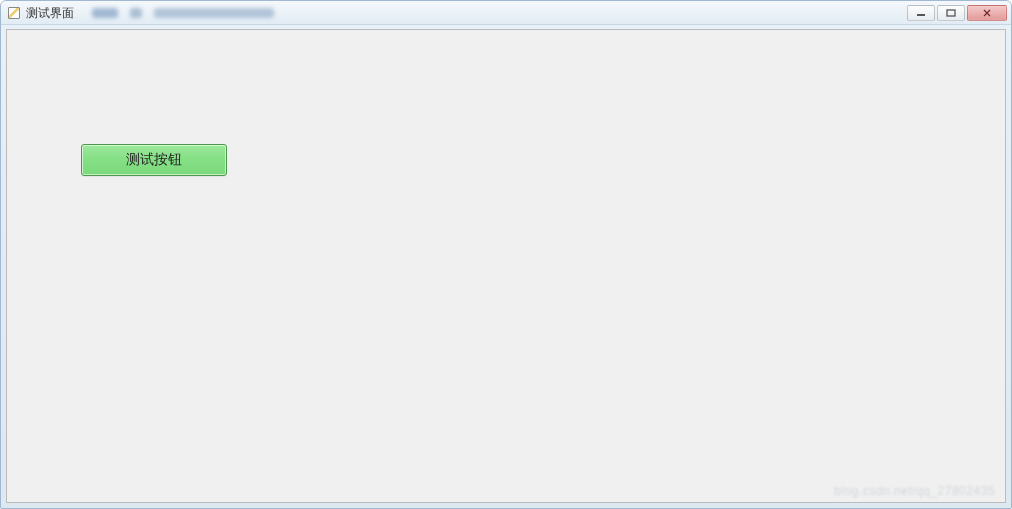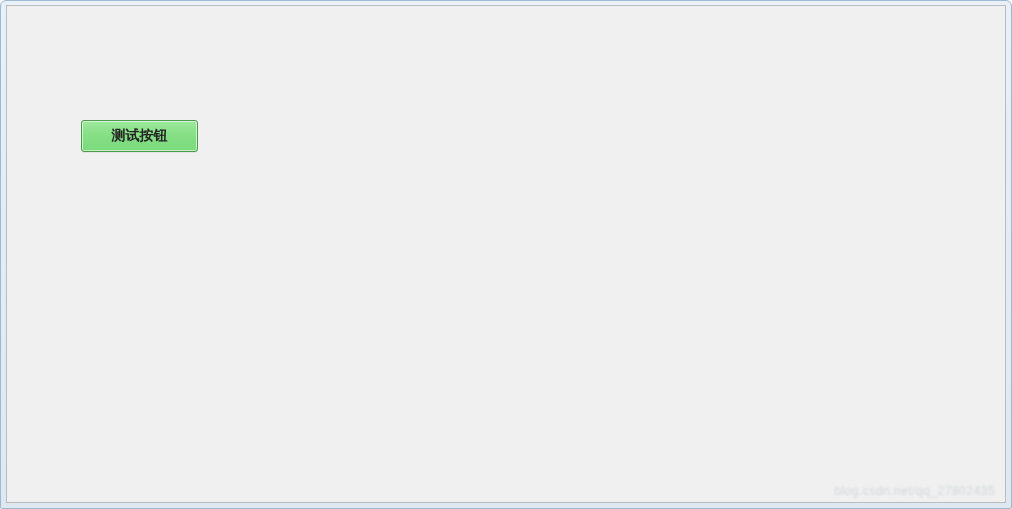--- a/index.html
+++ b/index.html
@@ -104,52 +104,80 @@
       flex: 1;
       margin: 4px 5px 5px 5px;
       background: #f0f0f0;
       border: 1px solid #bcbcbc;
       position: relative;
     }
     .test-button {
       position: absolute;
       left: 74px;
       top: 114px;
-      width: 117px;
+      width: 146px;
       height: 32px;
       background: linear-gradient(to bottom, #9de89d 0%, #86e086 45%, #7bd97b 100%);
       border: 1px solid #4a9a4a;
       border-radius: 3px;
       box-shadow:
         inset 0 0 0 1px rgba(255,255,255,0.6),
         0 1px 0 rgba(0,0,0,0.05);
       display: flex;
       align-items: center;
       justify-content: center;
       font-size: 14px;
       color: #222;
       cursor: default;
       text-align:center;
-      font-weight:bold;
     }
     .watermark {
       position: absolute;
       right: 10px;
       bottom: 4px;
       font-size: 12px;
       color: rgba(120,140,160,0.25);
       filter: blur(1.2px);
       white-space: nowrap;
       letter-spacing: 0.5px;
     }
   </style>
 </head>
 <body>
 
 <div class="window">
+  <div class="titlebar">
+    <div class="app-icon">
+      <div class="app-icon-inner"></div>
+    </div>
+    <div class="title-text">测试界面</div>
+    <div class="titlebar-blur">
+      <div class="blur-chip chip1"></div>
+      <div class="blur-chip chip2"></div>
+      <div class="blur-chip chip3"></div>
+    </div>
+    <div class="window-controls">
+      <div class="win-btn" title="Minimize">
+        <svg width="10" height="8" viewBox="0 0 10 8">
+          <rect x="1" y="5" width="8" height="2" fill="#555"></rect>
+        </svg>
+      </div>
+      <div class="win-btn" title="Maximize">
+        <svg width="10" height="8" viewBox="0 0 10 8">
+          <rect x="1" y="1" width="8" height="6" fill="none" stroke="#555" stroke-width="1.3"></rect>
+        </svg>
+      </div>
+      <div class="win-btn close" title="Close">
+        <svg width="10" height="8" viewBox="0 0 10 8">
+          <line x1="2" y1="1" x2="8" y2="7" stroke="#7a2a2a" stroke-width="1.3"></line>
+          <line x1="8" y1="1" x2="2" y2="7" stroke="#7a2a2a" stroke-width="1.3"></line>
+        </svg>
+      </div>
+    </div>
+  </div>
 
   <div class="client-area">
     <div class="test-button">
       <span>测试按钮</span>
     </div>
     <div class="watermark">blog.csdn.net/qq_27802435</div>
   </div>
 </div>
 
 </body></html>

